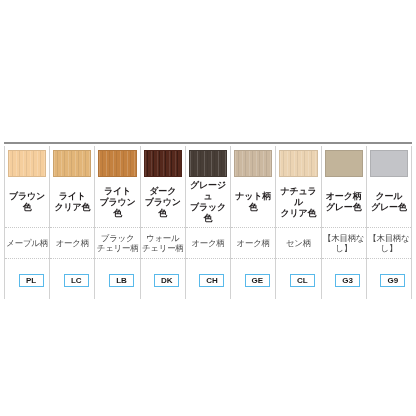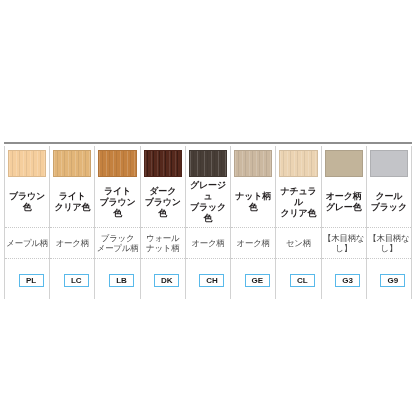--- a/index.html
+++ b/index.html
@@ -215,38 +215,38 @@
         <td>
               <div class="name-text">ナチュラル
 クリア色</div>
             </td>
         <td>
               <div class="name-text">オーク柄
 グレー色</div>
             </td>
         <td>
               <div class="name-text">クール
-ブラック</div>
+グレー色</div>
             </td>
       </tr>
 
       <tr class="pattern-row">
         <td>
               <div class="pattern-text">メープル柄</div>
             </td>
         <td>
               <div class="pattern-text">オーク柄</div>
             </td>
         <td>
               <div class="pattern-text">ブラック
-メープル柄</div>
+チェリー柄</div>
             </td>
         <td>
               <div class="pattern-text">ウォール
-ナット柄</div>
+チェリー柄</div>
             </td>
         <td>
               <div class="pattern-text">オーク柄</div>
             </td>
         <td>
               <div class="pattern-text">オーク柄</div>
             </td>
         <td>
               <div class="pattern-text">セン柄</div>
             </td>

